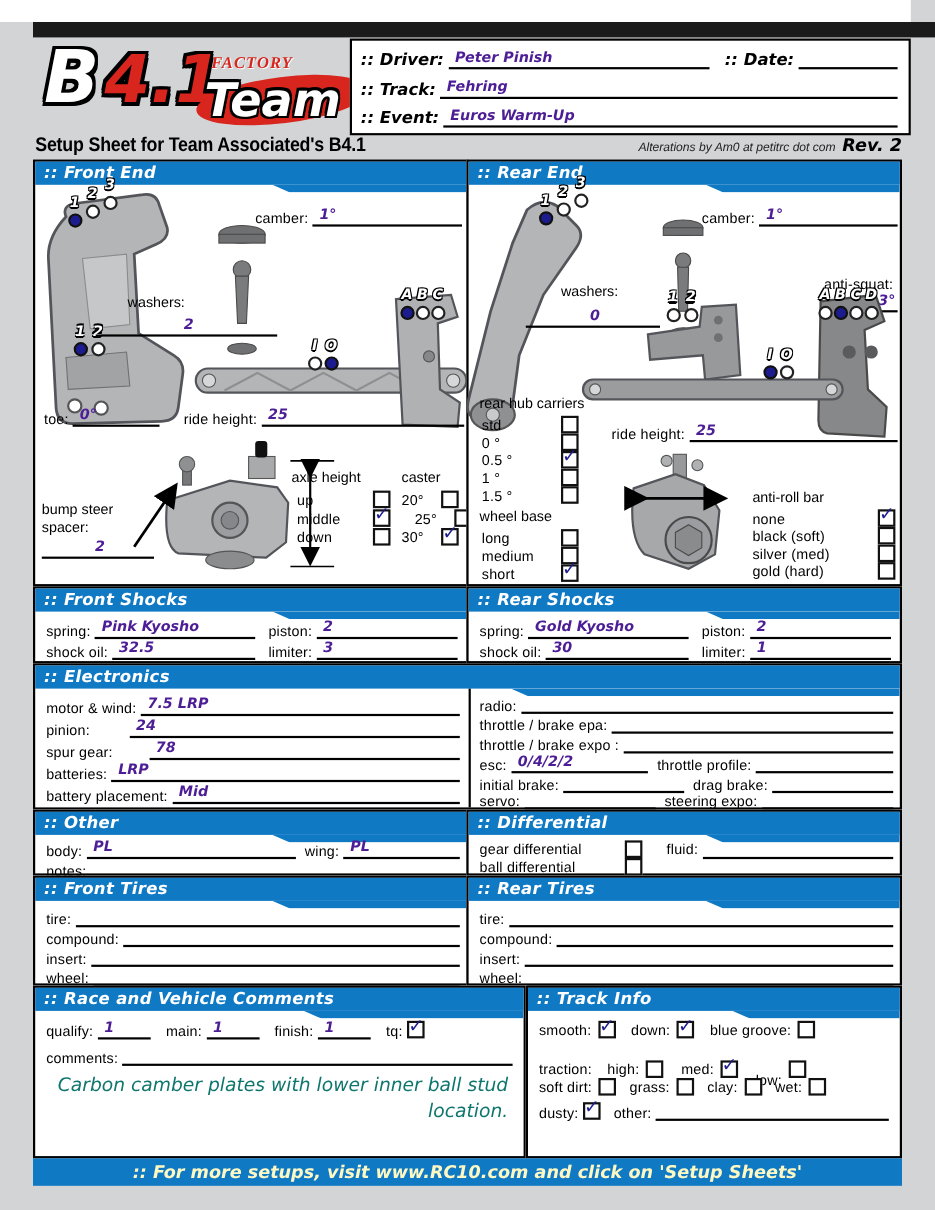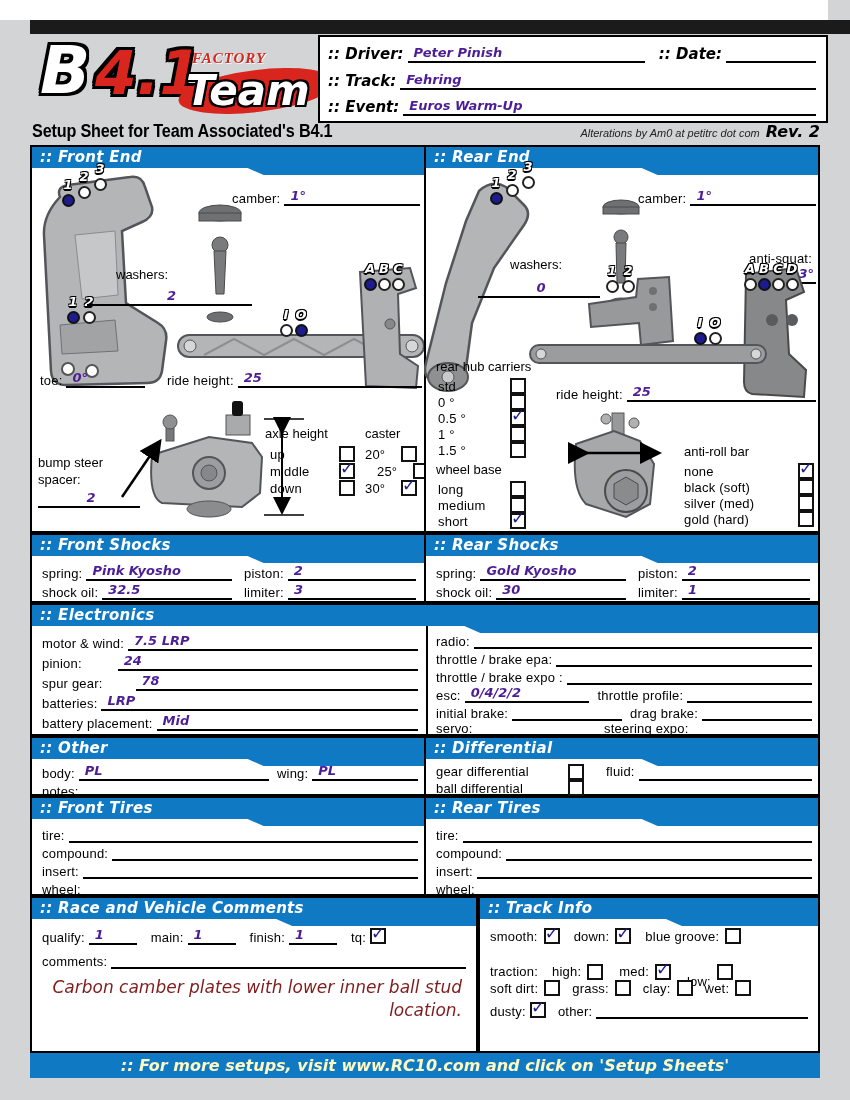--- a/index.html
+++ b/index.html
@@ -34,21 +34,21 @@
   .hd-bar::after{content:"";position:absolute;top:21px;right:0;width:45%;height:7px;background:#0f79c4;
                  clip-path:polygon(0 0,100% 0,100% 100%,16px 100%);}
   .hd-t{position:absolute;left:8px;top:1px;font:italic 900 15px "DejaVu Sans",sans-serif;color:#fff;letter-spacing:.3px;white-space:nowrap;}
 
   
   .fld{position:absolute;display:flex;align-items:flex-end;}
   .lab{font-size:13px;white-space:nowrap;padding-right:4px;letter-spacing:.2px;}
   .uln{flex:1;min-width:18px;height:17px;border-bottom:2px solid #000;display:flex;align-items:flex-end;}
   .hw{font:italic 700 13px "DejaVu Sans",sans-serif;color:#4c1d95;padding:0 2px 1px 6px;white-space:nowrap;}
   .hw-c{margin:0 auto;}
-  .note{font:italic 400 17px "DejaVu Sans",sans-serif;color:#7f1d1d;line-height:1.35;}
+  .note{font:italic 400 17px "DejaVu Sans",sans-serif;color:#0f766e;line-height:1.35;}
 
   
   .cb{display:inline-block;width:12px;height:12px;border:2px solid #111;background:#fff;position:relative;flex:none;}
   .cb.checked::after{content:"\2713";position:absolute;left:-1px;top:-7px;font:900 17px "DejaVu Sans",sans-serif;color:#1c1c8f;}
   .crow{position:absolute;display:flex;align-items:center;}
   .crow .lab{font-size:13px;}
   .mark{position:absolute;display:flex;flex-direction:column;align-items:center;gap:2px;width:16px;}
   .mlab{font:italic 700 13px "DejaVu Sans",sans-serif;color:#fff;
         text-shadow:-1px -1px 0 #000,1px -1px 0 #000,-1px 1px 0 #000,1px 1px 0 #000,0 2px 0 #000;}
   .dot{width:9px;height:9px;border-radius:50%;border:2px solid #222;background:#fff;}

